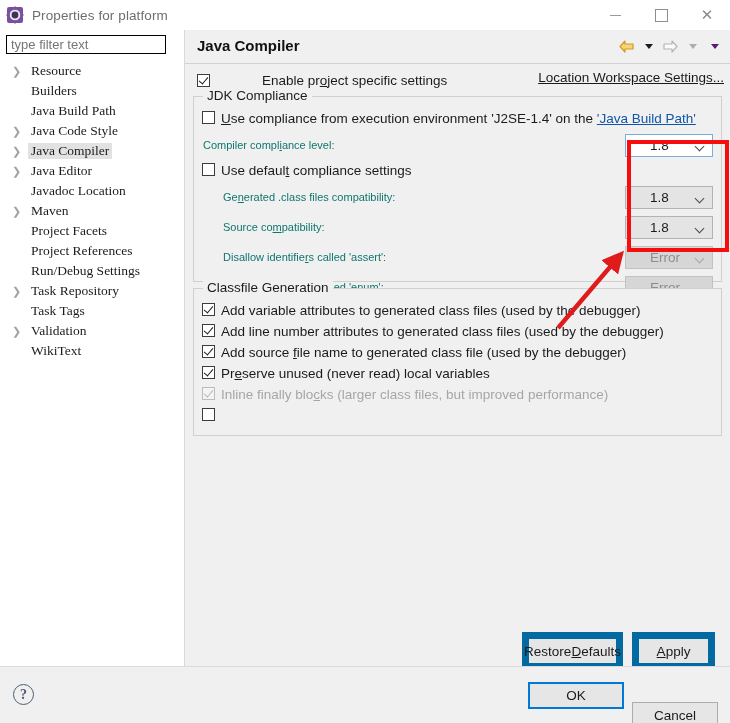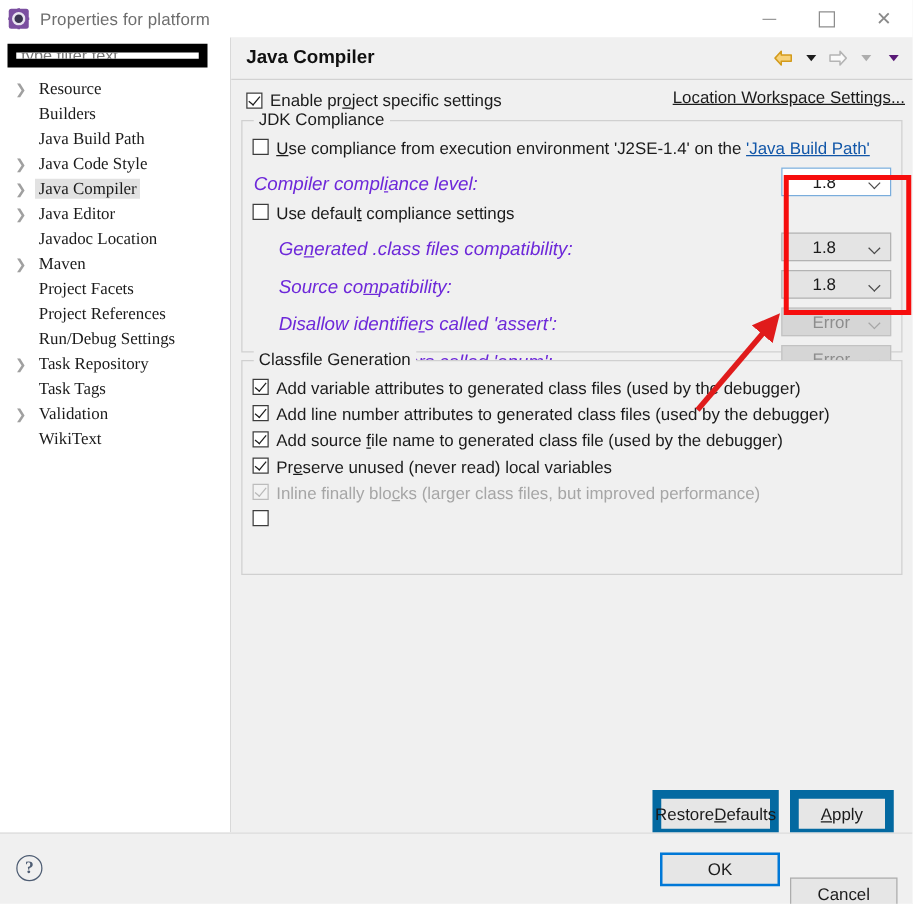--- a/index.html
+++ b/index.html
@@ -65,21 +65,21 @@
     left: 0; top: 0;
     width: 184px; height: 636px;
     background: #ffffff;
     border-right: 1px solid #d9d9d9;
   }
   #filter-input {
     position: absolute;
     left: 6px; top: 5px;
     width: 160px; height: 19px;
     box-sizing: border-box;
-    border: 7px solid #000000;
+    border: 1px solid #000000;
     background: #ffffff;
     color: #8e8e8e;
     font-size: 13px;
     font-family: "Liberation Sans", sans-serif;
     padding: 0 4px;
     line-height: 17px;
     outline: none;
   }
   #tree {
     position: absolute;
@@ -160,21 +160,21 @@
     left: 0; top: 34px;
     width: 545px;
     height: 602px;
     background: #f0f0f0;
   }
 
   #enable-row {
     position: absolute;
     left: 12px; top: 6px;
     width: 525px; height: 20px;
-    display: flex; align-items: center;
+    display: flex; align-items: center; gap: 46px;
   }
   #cfg-ws-link {
     position: absolute;
     right: 6px; top: 6px;
     font-size: 13.5px;
     color: #1b1b1b;
     text-decoration: underline;
     cursor: pointer;
   }
 
@@ -192,21 +192,21 @@
     padding: 0 4px;
     font-size: 13.5px;
     color: #1b1b1b;
   }
   #grp-jdk {
     left: 8px; top: 32px;
     width: 529px; height: 186px;
   }
   #grp-classfile {
     left: 8px; top: 224px;
-    width: 529px; height: 172px;
+    width: 529px; height: 148px;
   }
 
   
   .cb {
     width: 13px; height: 13px;
     box-sizing: border-box;
     border: 1px solid #3c3c3c;
     background: #ffffff;
     display: inline-flex;
     align-items: center;
@@ -236,24 +236,23 @@
 
   .cb-row {
     position: absolute;
     display: flex;
     align-items: flex-start;
     height: 18px;
   }
 
   .field-label {
     position: absolute;
-    font-size: 15px;
-    color: #6d28d9;
+    font-size: 11px;
+    color: #0f766e;
     white-space: nowrap;
-    font-style: italic;
   }
 
   
   .combo {
     position: absolute;
     width: 88px; height: 23px;
     box-sizing: border-box;
     border: 1px solid #b3b3b3;
     background: #e4e4e4;
     display: flex;

